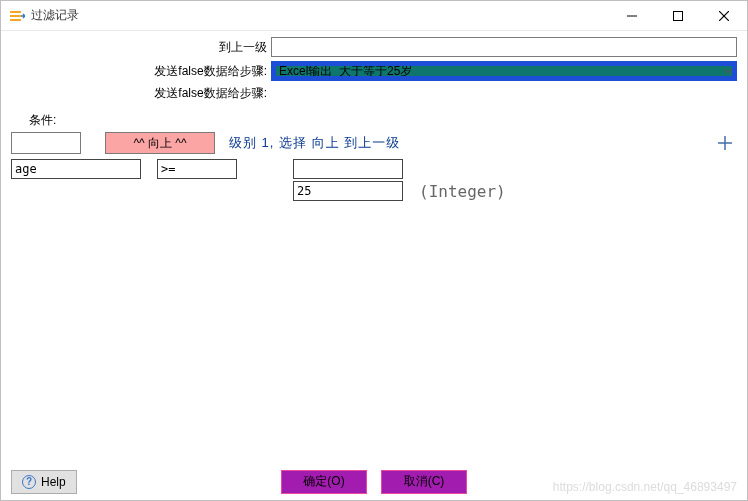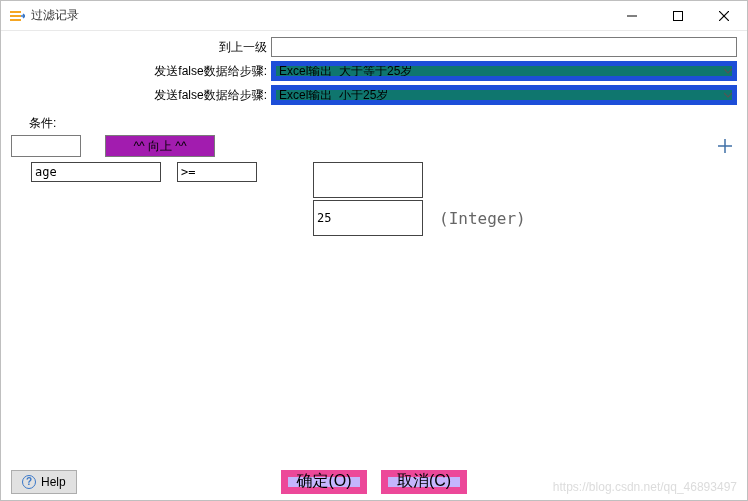--- a/index.html
+++ b/index.html
@@ -64,46 +64,46 @@
   .cond-area { padding:0 10px; }
   .cond-header {
     display:flex; align-items:center;
   }
   .small-box {
     width:70px; height:22px; border:1px solid #7a7a7a; background:#fff;
     font-size:12px; padding:1px 3px;
   }
   .up-btn {
     width:110px; height:22px; margin-left:24px;
-    background:#a21caf; color:#000; border:1px solid #7a7a7a;
+    background:#fca5a5; color:#000; border:1px solid #7a7a7a;
     font-size:12px; text-align:center; line-height:18px;
   }
   .lvl-text {
     font-size:13px; color:#08398f; margin-left:14px;
     letter-spacing:1px;
   }
   .plus-btn {
     margin-left:auto; width:24px; height:24px;
     display:flex; align-items:center; justify-content:center;
     color:#3f6fa6; font-size:22px; font-weight:300;
   }
   .cond-row {
-    display:flex; align-items:flex-start; margin-top:4px;margin-left:20px;
+    display:flex; align-items:flex-start; margin-top:4px;
   }
   .field-box {
     width:130px; height:20px; border:1px solid #444; background:#fff;
     font-family:monospace; font-size:12px; padding:1px 3px;
   }
   .op-box {
     width:80px; height:20px; border:1px solid #444; background:#fff;
     font-family:monospace; font-size:12px; padding:1px 3px; margin-left:16px;
   }
   .val-group { margin-left:56px; }
   .val-box {
-    width:110px; height:36px; border:1px solid #444; background:#fff;
+    width:110px; height:20px; border:1px solid #444; background:#fff;
     font-family:monospace; font-size:12px; padding:1px 3px; display:block;
   }
   .val-row2 { display:flex; align-items:center; margin-top:2px; }
   .type-lbl {
     font-family:monospace; font-size:16px; color:#666; margin-left:16px;
   }
 
   
   .footer {
     position:absolute; left:0; right:0; bottom:0;
@@ -119,22 +119,22 @@
   .help-btn .qicon {
     width:14px; height:14px; border:1.3px solid #3a78c9; border-radius:50%;
     display:flex; align-items:center; justify-content:center;
     color:#3a78c9; font-size:10px; font-weight:bold;
   }
   .center-btns {
     position:absolute; left:50%; transform:translateX(-50%);
     display:flex; gap:14px;
   }
   .dlg-btn {
-    width:86px; height:24px; border:7px solid #ec4899; background:#c4b5fd;
-    font-size:16px; display:flex; align-items:center; justify-content:center;
+    width:86px; height:24px; border:1px solid #ec4899; background:#a21caf;
+    font-size:12px; display:flex; align-items:center; justify-content:center;
   }
 
   .watermark {
     position:absolute; right:10px; bottom:6px;
     color:#dcdcdc; font-size:12px; pointer-events:none;padding-left:12px;
   }
 </style>
 </head>
 <body>
 
@@ -179,36 +179,29 @@
       <input class="combo-input" value="Excel输出_大于等于25岁" style="">
       <div class="combo-btn">
         <svg viewBox="0 0 8 8">
             <path d="M0 2 L4 6 L8 2" fill="none" stroke="#555" stroke-width="1.2"></path>
           </svg>
       </div>
     </div>
   </div>
   <div class="form-row">
     <label class="fl">发送false数据给步骤:</label>
-    <div class="combo">
-      <input class="combo-input" value="Excel输出_小于25岁" style="">
-      <div class="combo-btn">
-        <svg viewBox="0 0 8 8">
-            <path d="M0 2 L4 6 L8 2" fill="none" stroke="#555" stroke-width="1.2"></path>
-          </svg>
-      </div>
-    </div>
   </div>
 </div>
 
 <div class="cond-label">条件:</div>
 <div class="cond-area">
   <div class="cond-header">
     <input class="small-box" style="">
     <button class="up-btn">^^ 向上 ^^</button>
+    <span class="lvl-text">级别 1, 选择 向上 到上一级</span>
     <div class="plus-btn">
       <svg width="16" height="16" viewBox="0 0 16 16">
           <line x1="8" y1="1" x2="8" y2="15" stroke="#3f6fa6" stroke-width="1.5"></line>
           <line x1="1" y1="8" x2="15" y2="8" stroke="#3f6fa6" stroke-width="1.5"></line>
         </svg>
     </div>
   </div>
   <div class="cond-row">
     <input class="field-box" value="age" style="">
     <input class="op-box" value="&gt;=" style="">

